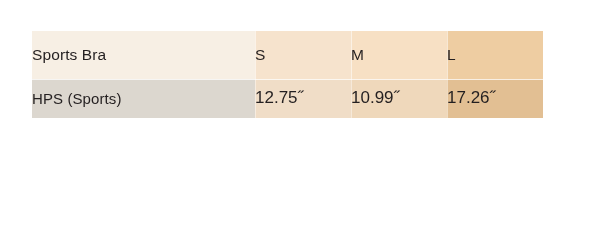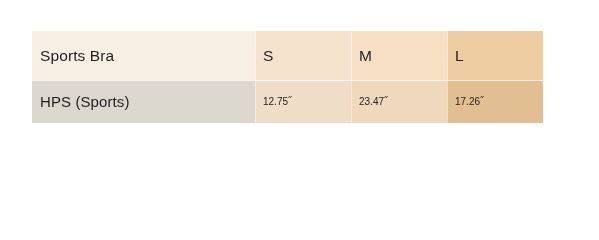--- a/index.html
+++ b/index.html
@@ -19,21 +19,21 @@
     left: 32px;
     top: 31px;
     width: 511px;
     height: 87px;
     border-collapse: collapse;
     table-layout: fixed;
   }
 
   #size-chart td,
   #size-chart th {
-    padding: 8px;
+    padding: 0;
     margin: 8px;
     border: 0;
     vertical-align: middle;
     font-weight: normal;
     text-align: left;
   }
 
   
   .col-label { width: 223px; }
   .col-size  { width: 96px; }
@@ -54,21 +54,21 @@
     background: #f7efe4;
     font-weight: bold;
     font-size: 15.5px;
   }
   .row-front .cell-label { background: #dcd7cf; }
   .row-chest .cell-label { background: #d7d2ca; }
 
   
   .cell-size {
     padding-left: 16px;
-    font-size: 10px;
+    font-size: 17px;
     color: #231f20;
     white-space: nowrap;
   }
   .row-head .cell-size {
     font-weight: bold;
     font-size: 15.5px;
     padding-left: 17px;
   }
 
   
@@ -107,18 +107,18 @@
     <tr class="row-head">
       <td class="cell-label">Sports Bra</td>
       <td class="cell-size c-s">S</td>
       <td class="cell-size c-m">M</td>
       <td class="cell-size c-l">L</td>
     </tr>
 
     <tr class="row-data row-front">
       <td class="cell-label">HPS (Sports)</td>
       <td class="cell-size c-s">12.75˝</td>
-      <td class="cell-size c-m">23.47˝</td>
+      <td class="cell-size c-m">10.99˝</td>
       <td class="cell-size c-l">17.26˝</td>
     </tr>
 
   </tbody>
 </table>
 
 </body></html>

